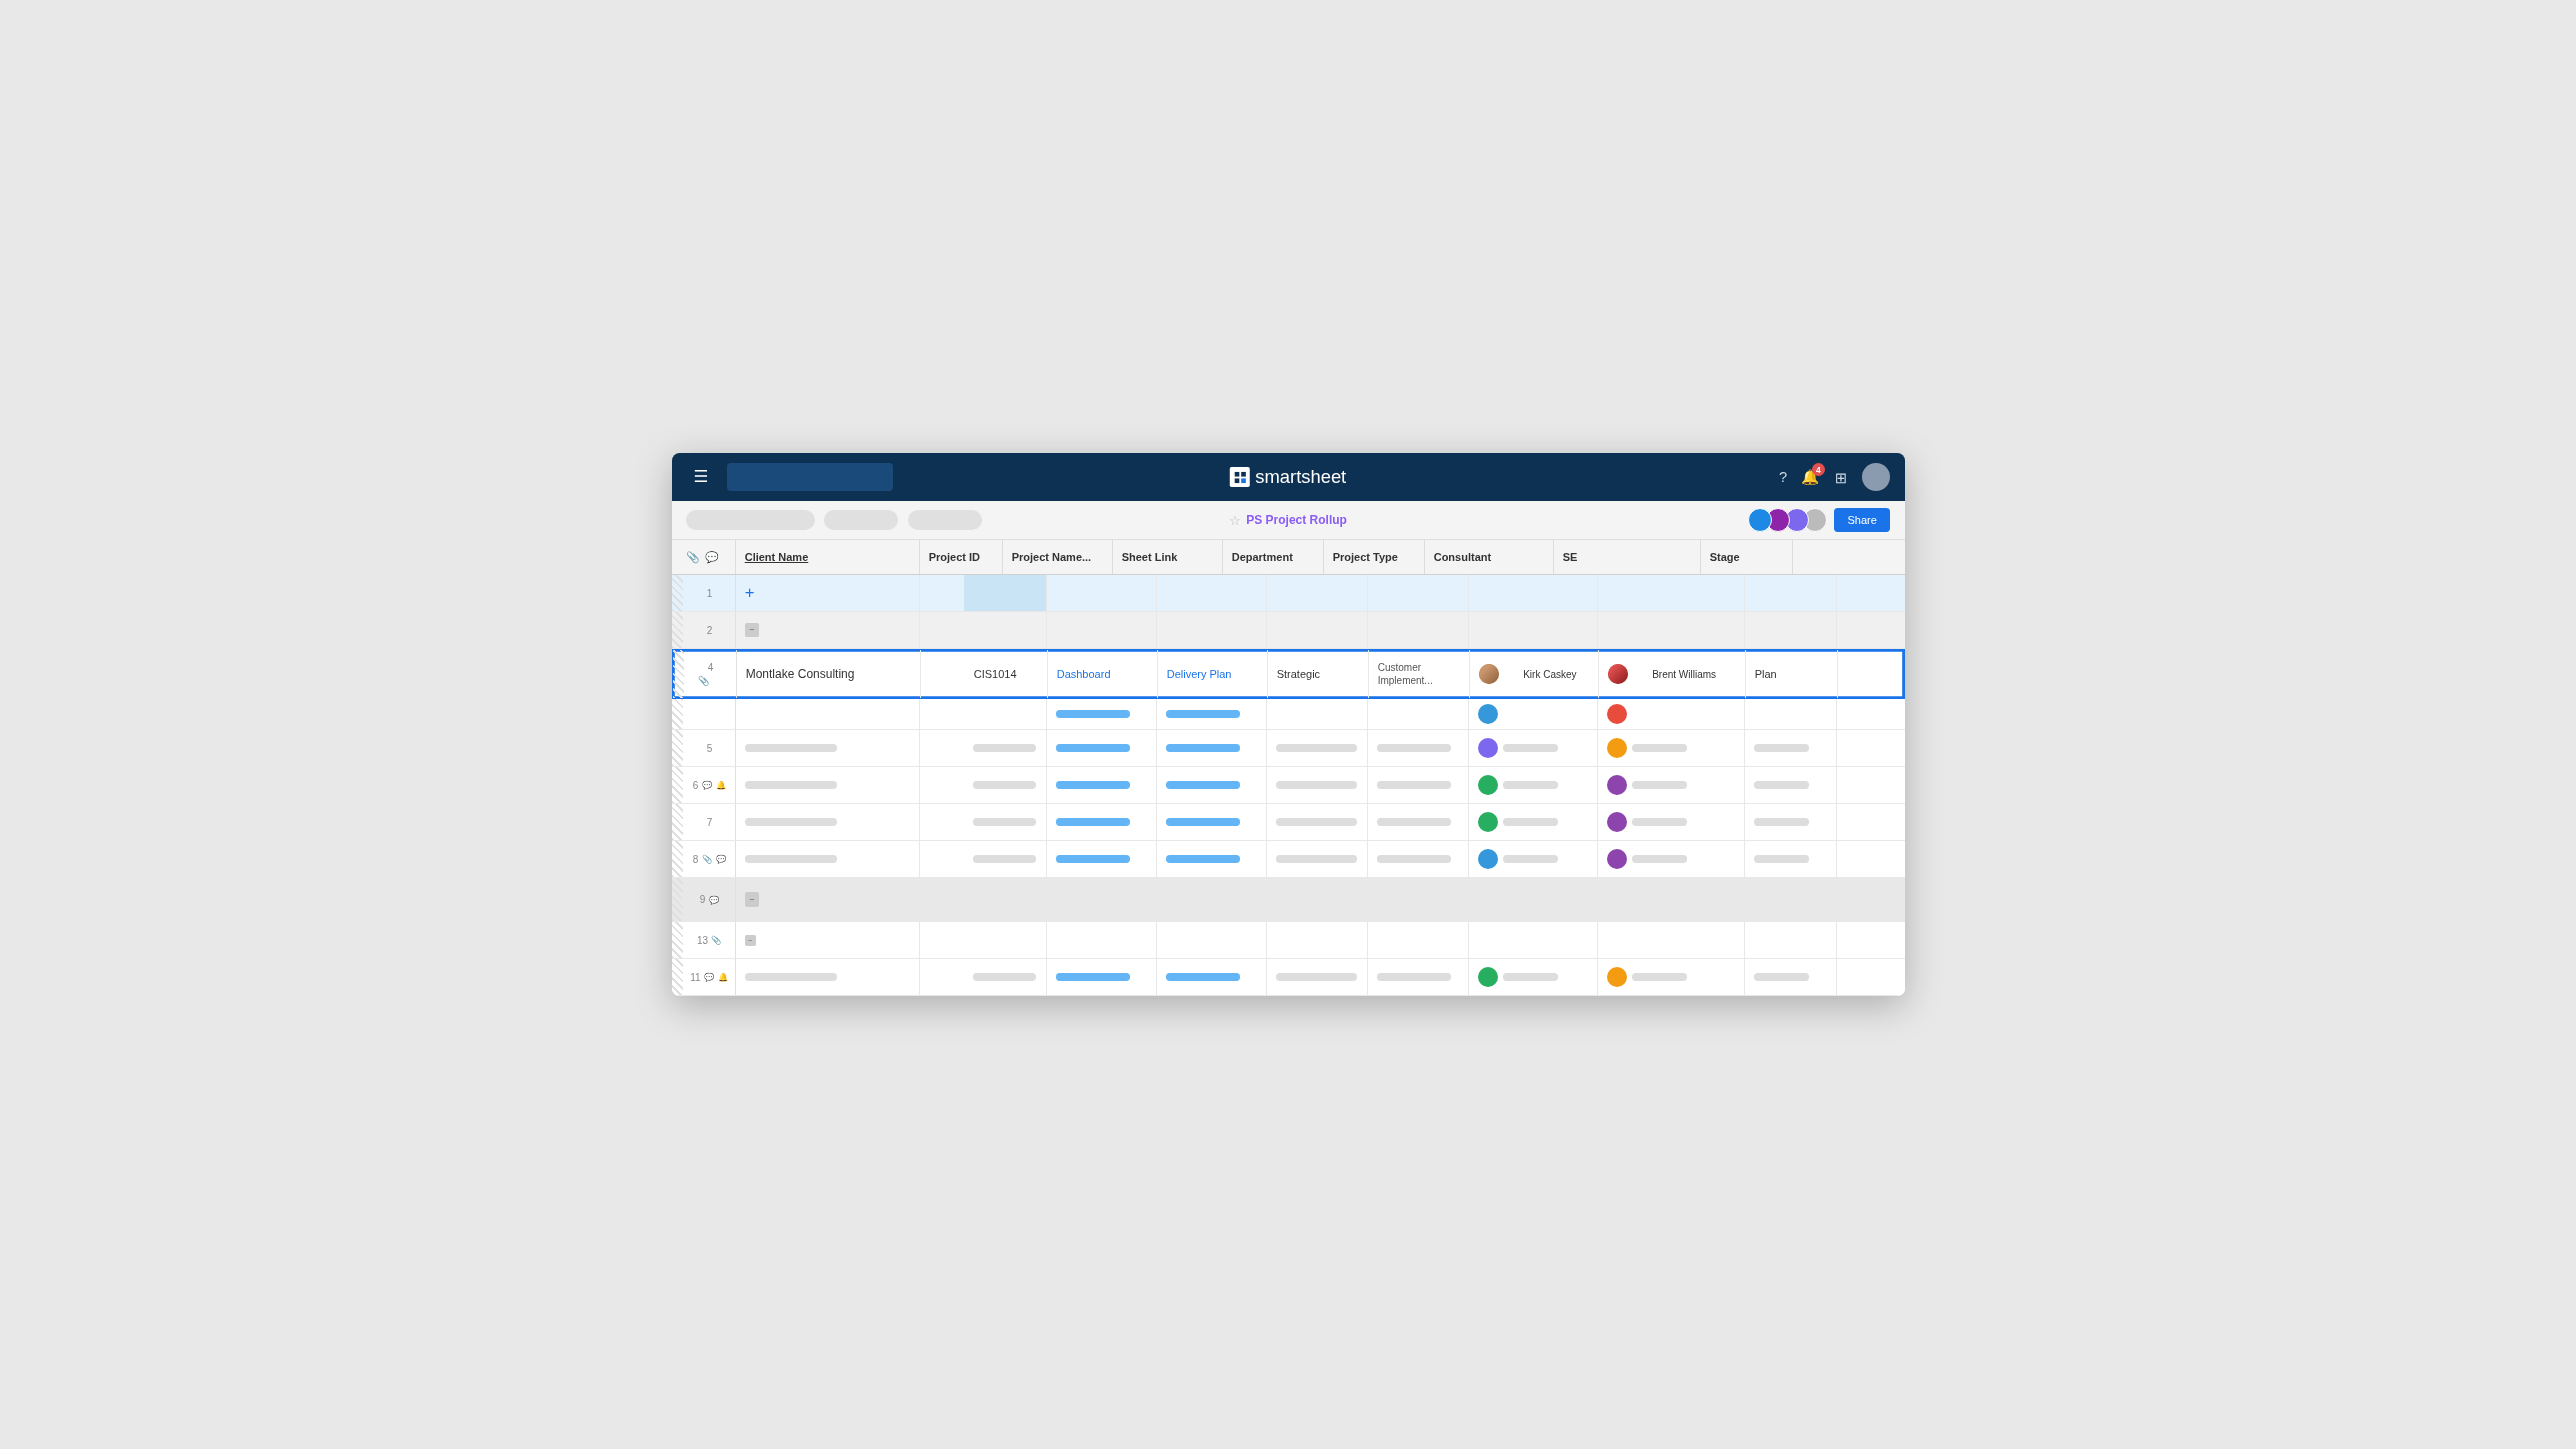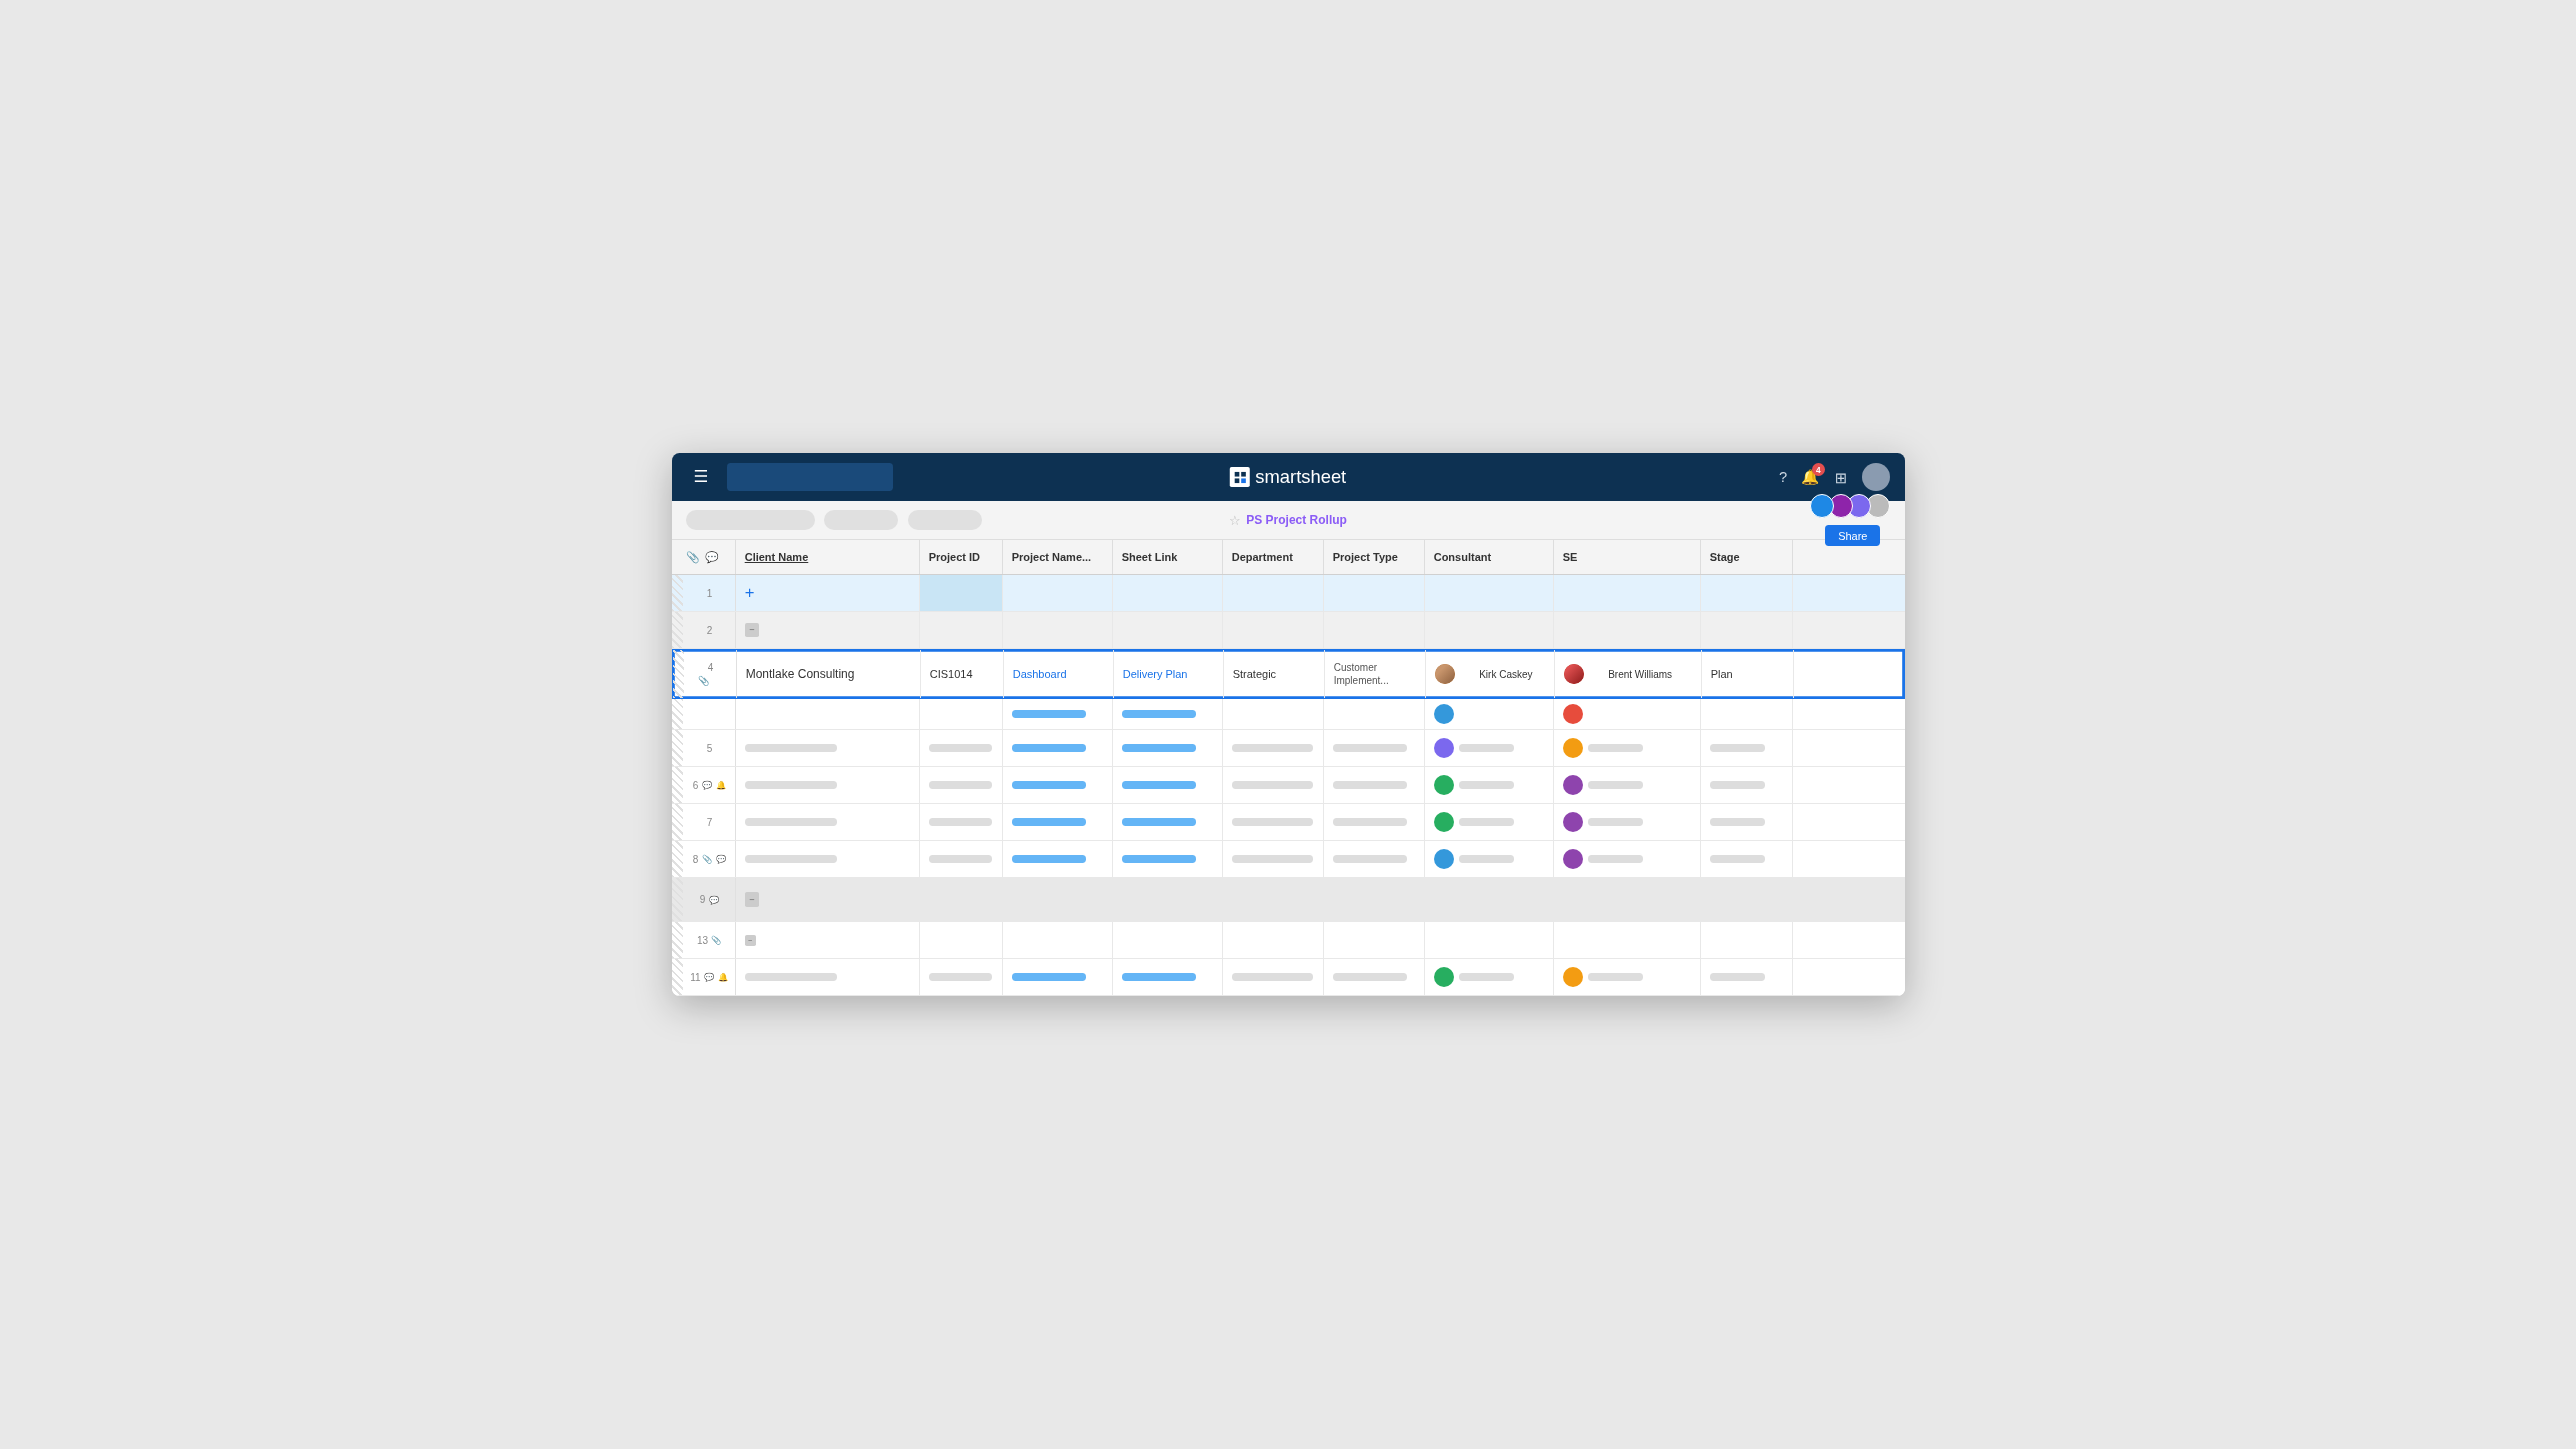--- a/index.html
+++ b/index.html
@@ -125,23 +125,21 @@
       gap: 5.5px;
       position: absolute;
       left: 50%;
       transform: translateX(-50%);
     }
     .star-icon { color: #bbb; font-size: 13px; }
     .sheet-title { font-size: 12px; color: #8b5cf6; font-weight: 700; }
     .toolbar-right {
       margin-left: auto;
       display: flex;
-      align-items: center;
       gap: 7.4px;
-      flex-direction: column;
     }
     .user-avatars {
       display: flex;
       align-items: center;
     }
     .user-avatar {
       width: 24px;
       height: 24px;
       border-radius: 50%;
       border: 1.8px solid #fff;
@@ -262,21 +260,21 @@
     .data-cell {
       border-right: 0.9px solid #e8e8e8;
       display: flex;
       align-items: center;
       padding: 0 9.2px;
       font-size: 11px;
       color: #333;
       overflow: hidden;
     }
     .cell-client { width: 184px; min-width: 184px; font-weight: 500; }
-    .cell-project-id { width: 83px; min-width: 83px; }
+    .cell-project-id { width: 83px; min-width: 83px; margin-left: 44px; }
     .cell-dash { width: 110px; min-width: 110px; }
     .cell-sheet { width: 110px; min-width: 110px; }
     .cell-dept { width: 101px; min-width: 101px; }
     .cell-type { width: 101px; min-width: 101px; font-size: 10px; }
     .cell-consultant { width: 129px; min-width: 129px; }
     .cell-se { width: 147px; min-width: 147px; }
     .cell-stage { width: 92px; min-width: 92px; }
 
     .link-cell { color: #1a73e8; text-decoration: none; cursor: pointer; font-size: 11px; }
 

